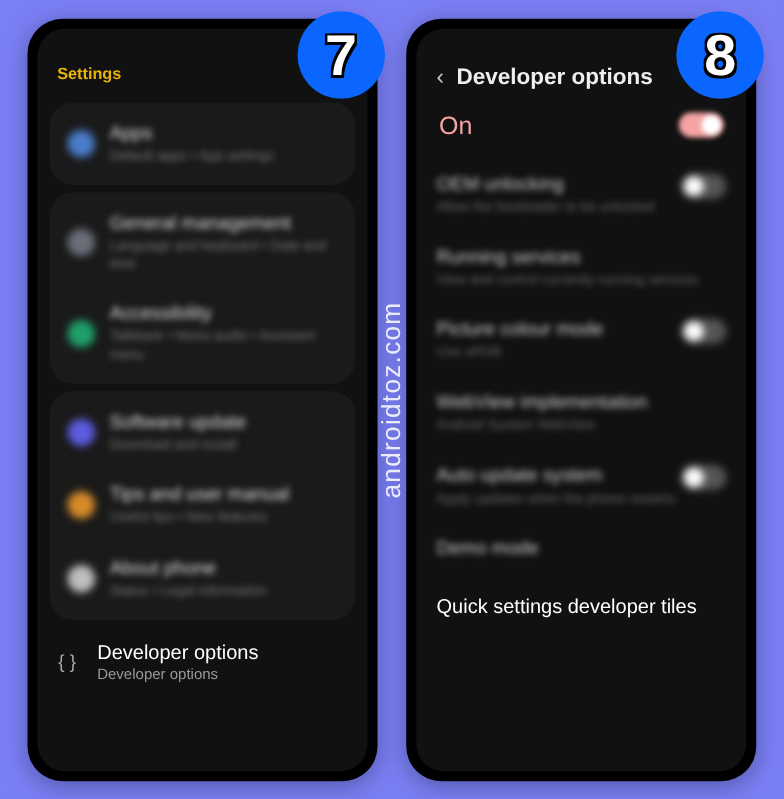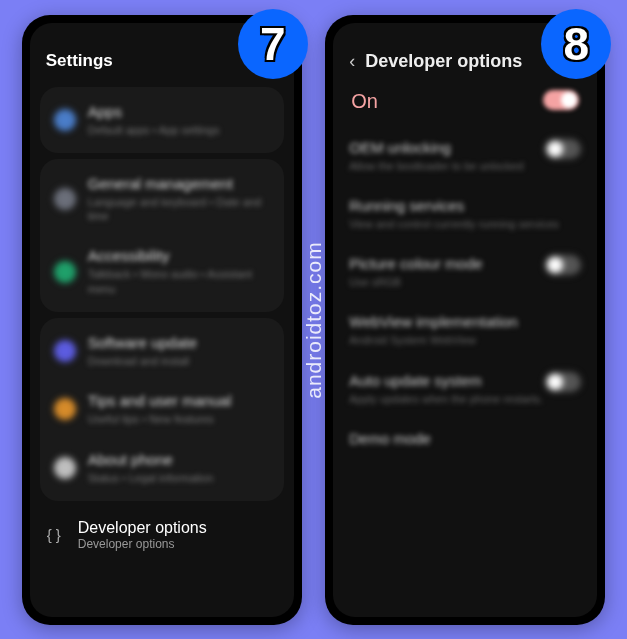--- a/index.html
+++ b/index.html
@@ -78,21 +78,21 @@
   }
   .header-back {
     color: #ccc;
     font-size: 18px;
   }
   .header-title {
     font-size: 18px;
     font-weight: 600;
     color: #eee;
   }
-  .header-title.pink { color: #ffffff; font-size: 17px; }
+  .header-title.pink { color: #eab308; font-size: 13px; }
   .on-row {
     padding: 8px 18px 14px 18px;
     display: flex;
     justify-content: space-between;
   }
   .on-row .label { color: #f5a3a3; font-size: 20px; font-weight: 500; }
   .toggle {
     width: 36px; height: 20px; background: #f5a3a3; border-radius: 10px; position: relative; filter: blur(2px);
   }
   .toggle.off { background: #555; }
@@ -281,16 +281,17 @@
       </div>
       <div class="toggle off"></div>
     </div>
 
     <div class="dev-row dev-blur">
       <div class="texts">
         <div class="dev-title">Demo mode</div>
       </div>
     </div>
 
+    <div class="quick-sharp">Quick settings developer tiles</div>
   </div>
 </div>
 
 <div class="watermark">androidtoz.com</div>
 
 </body></html>

